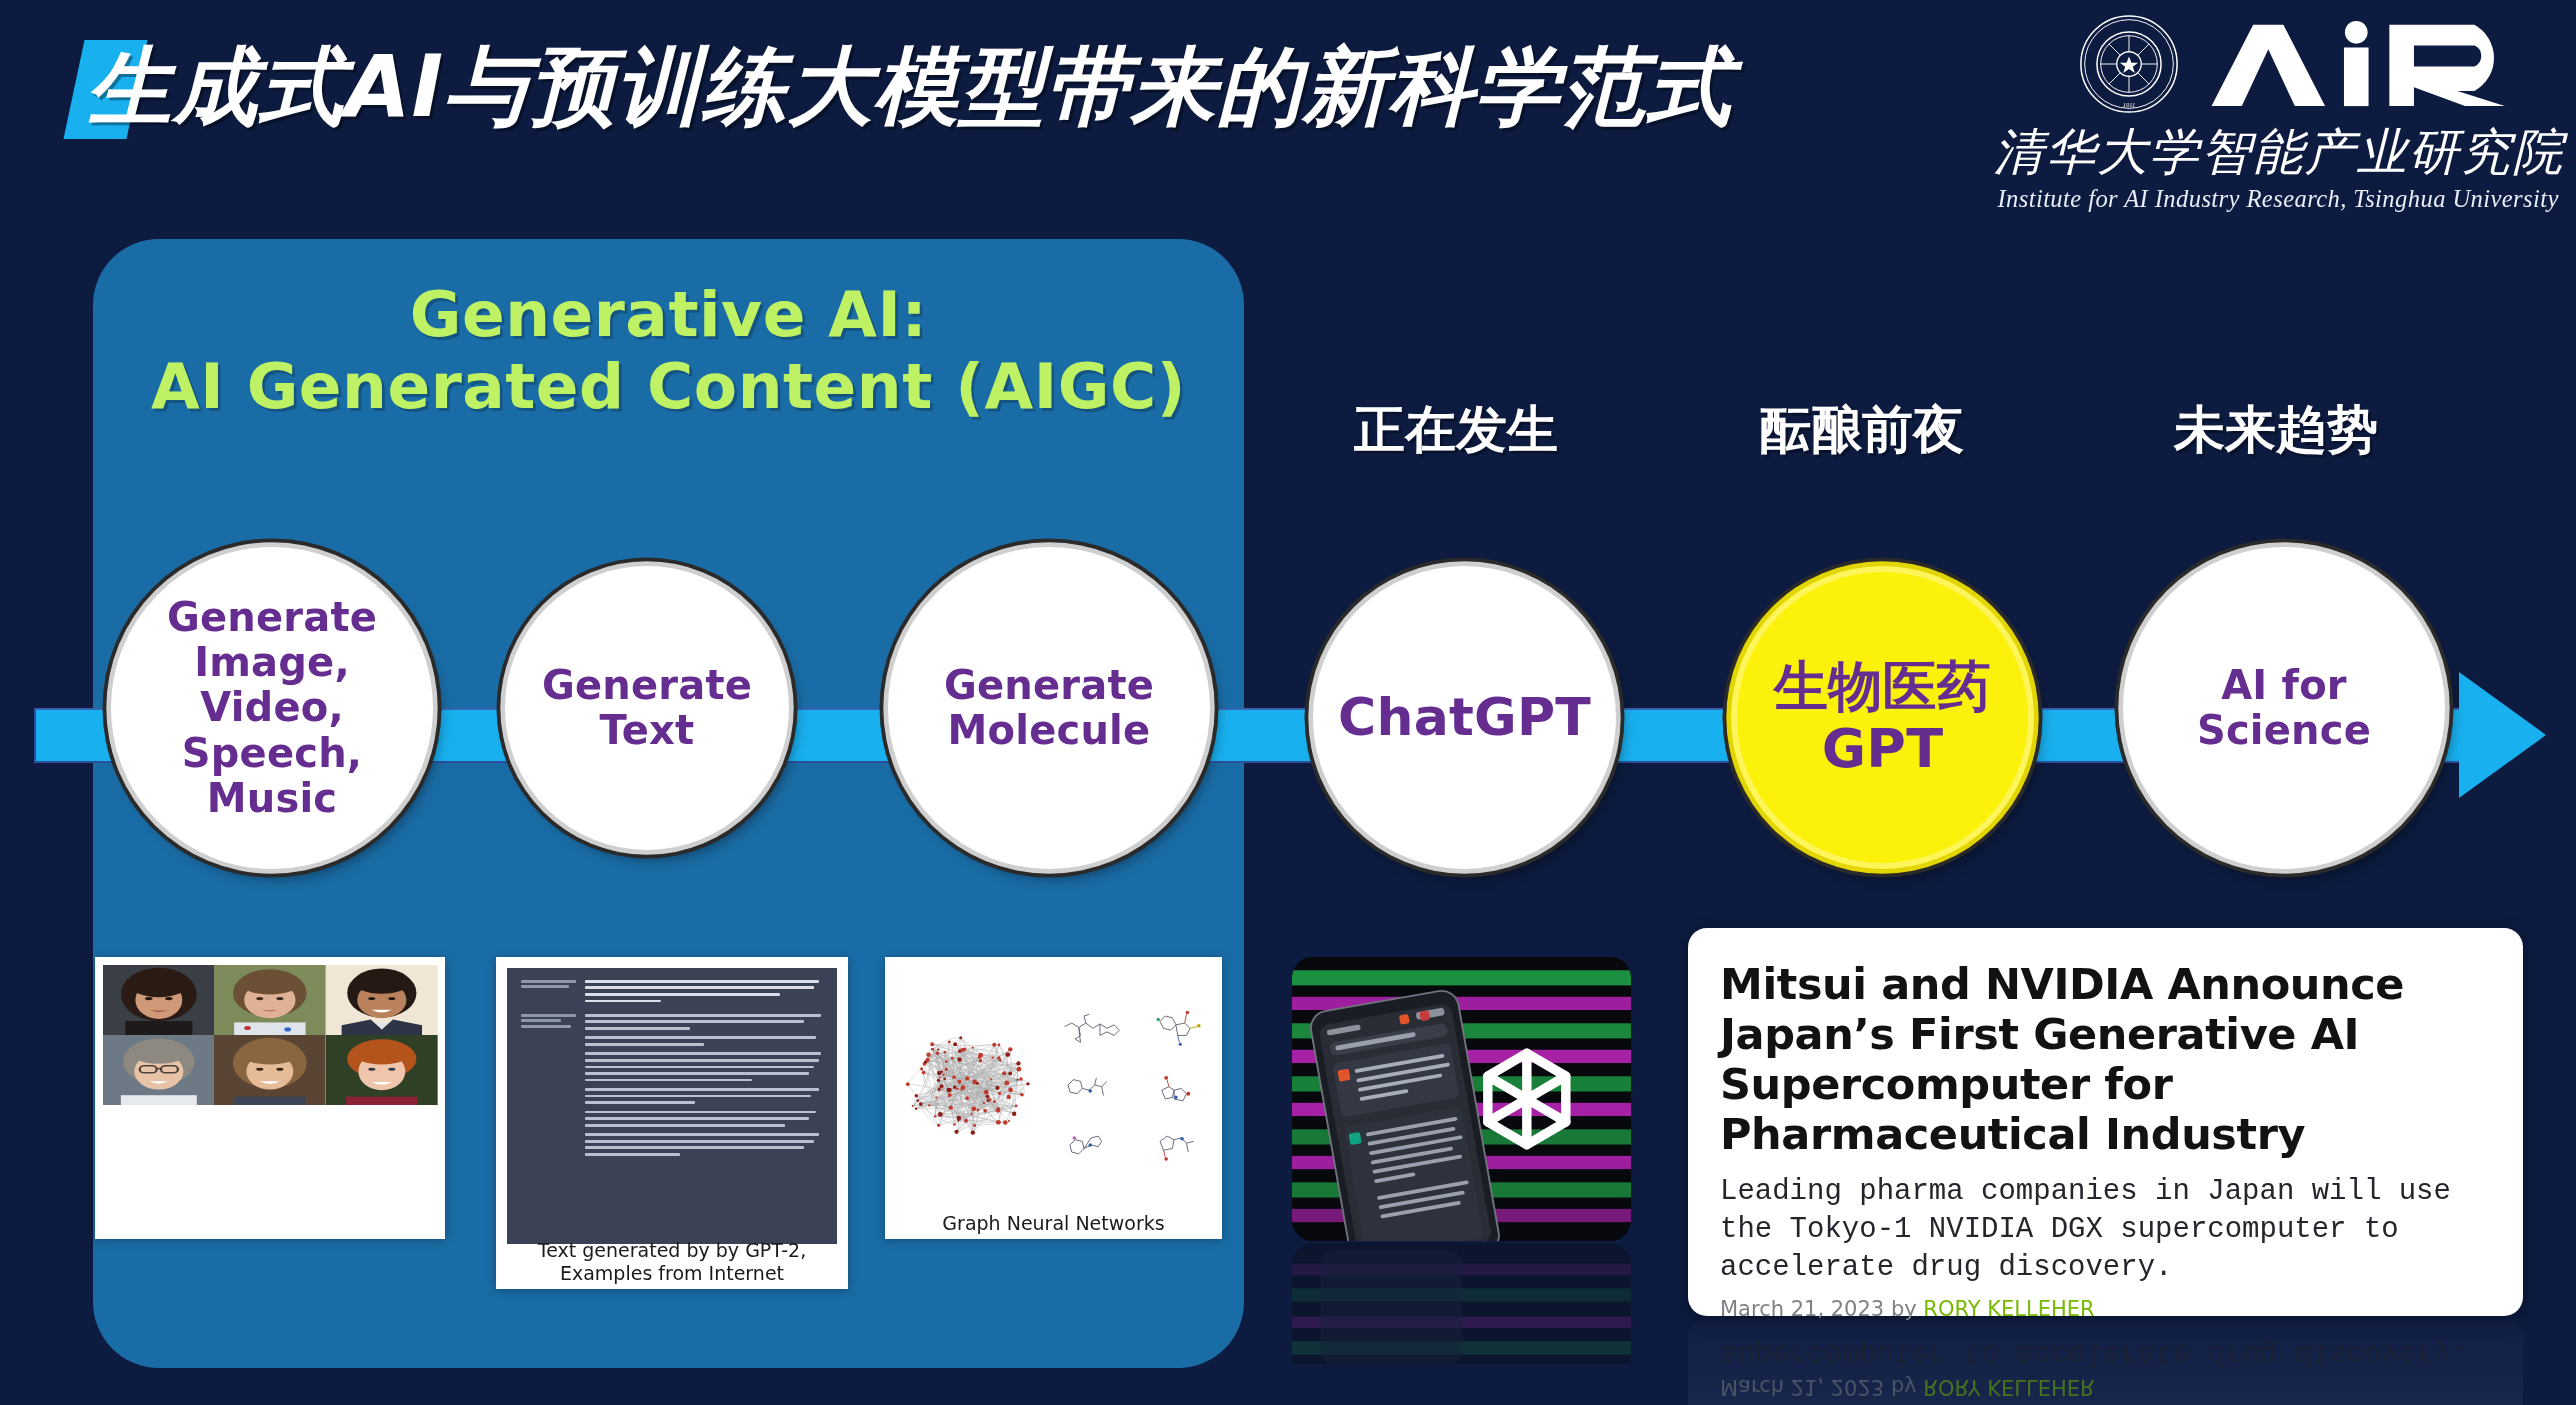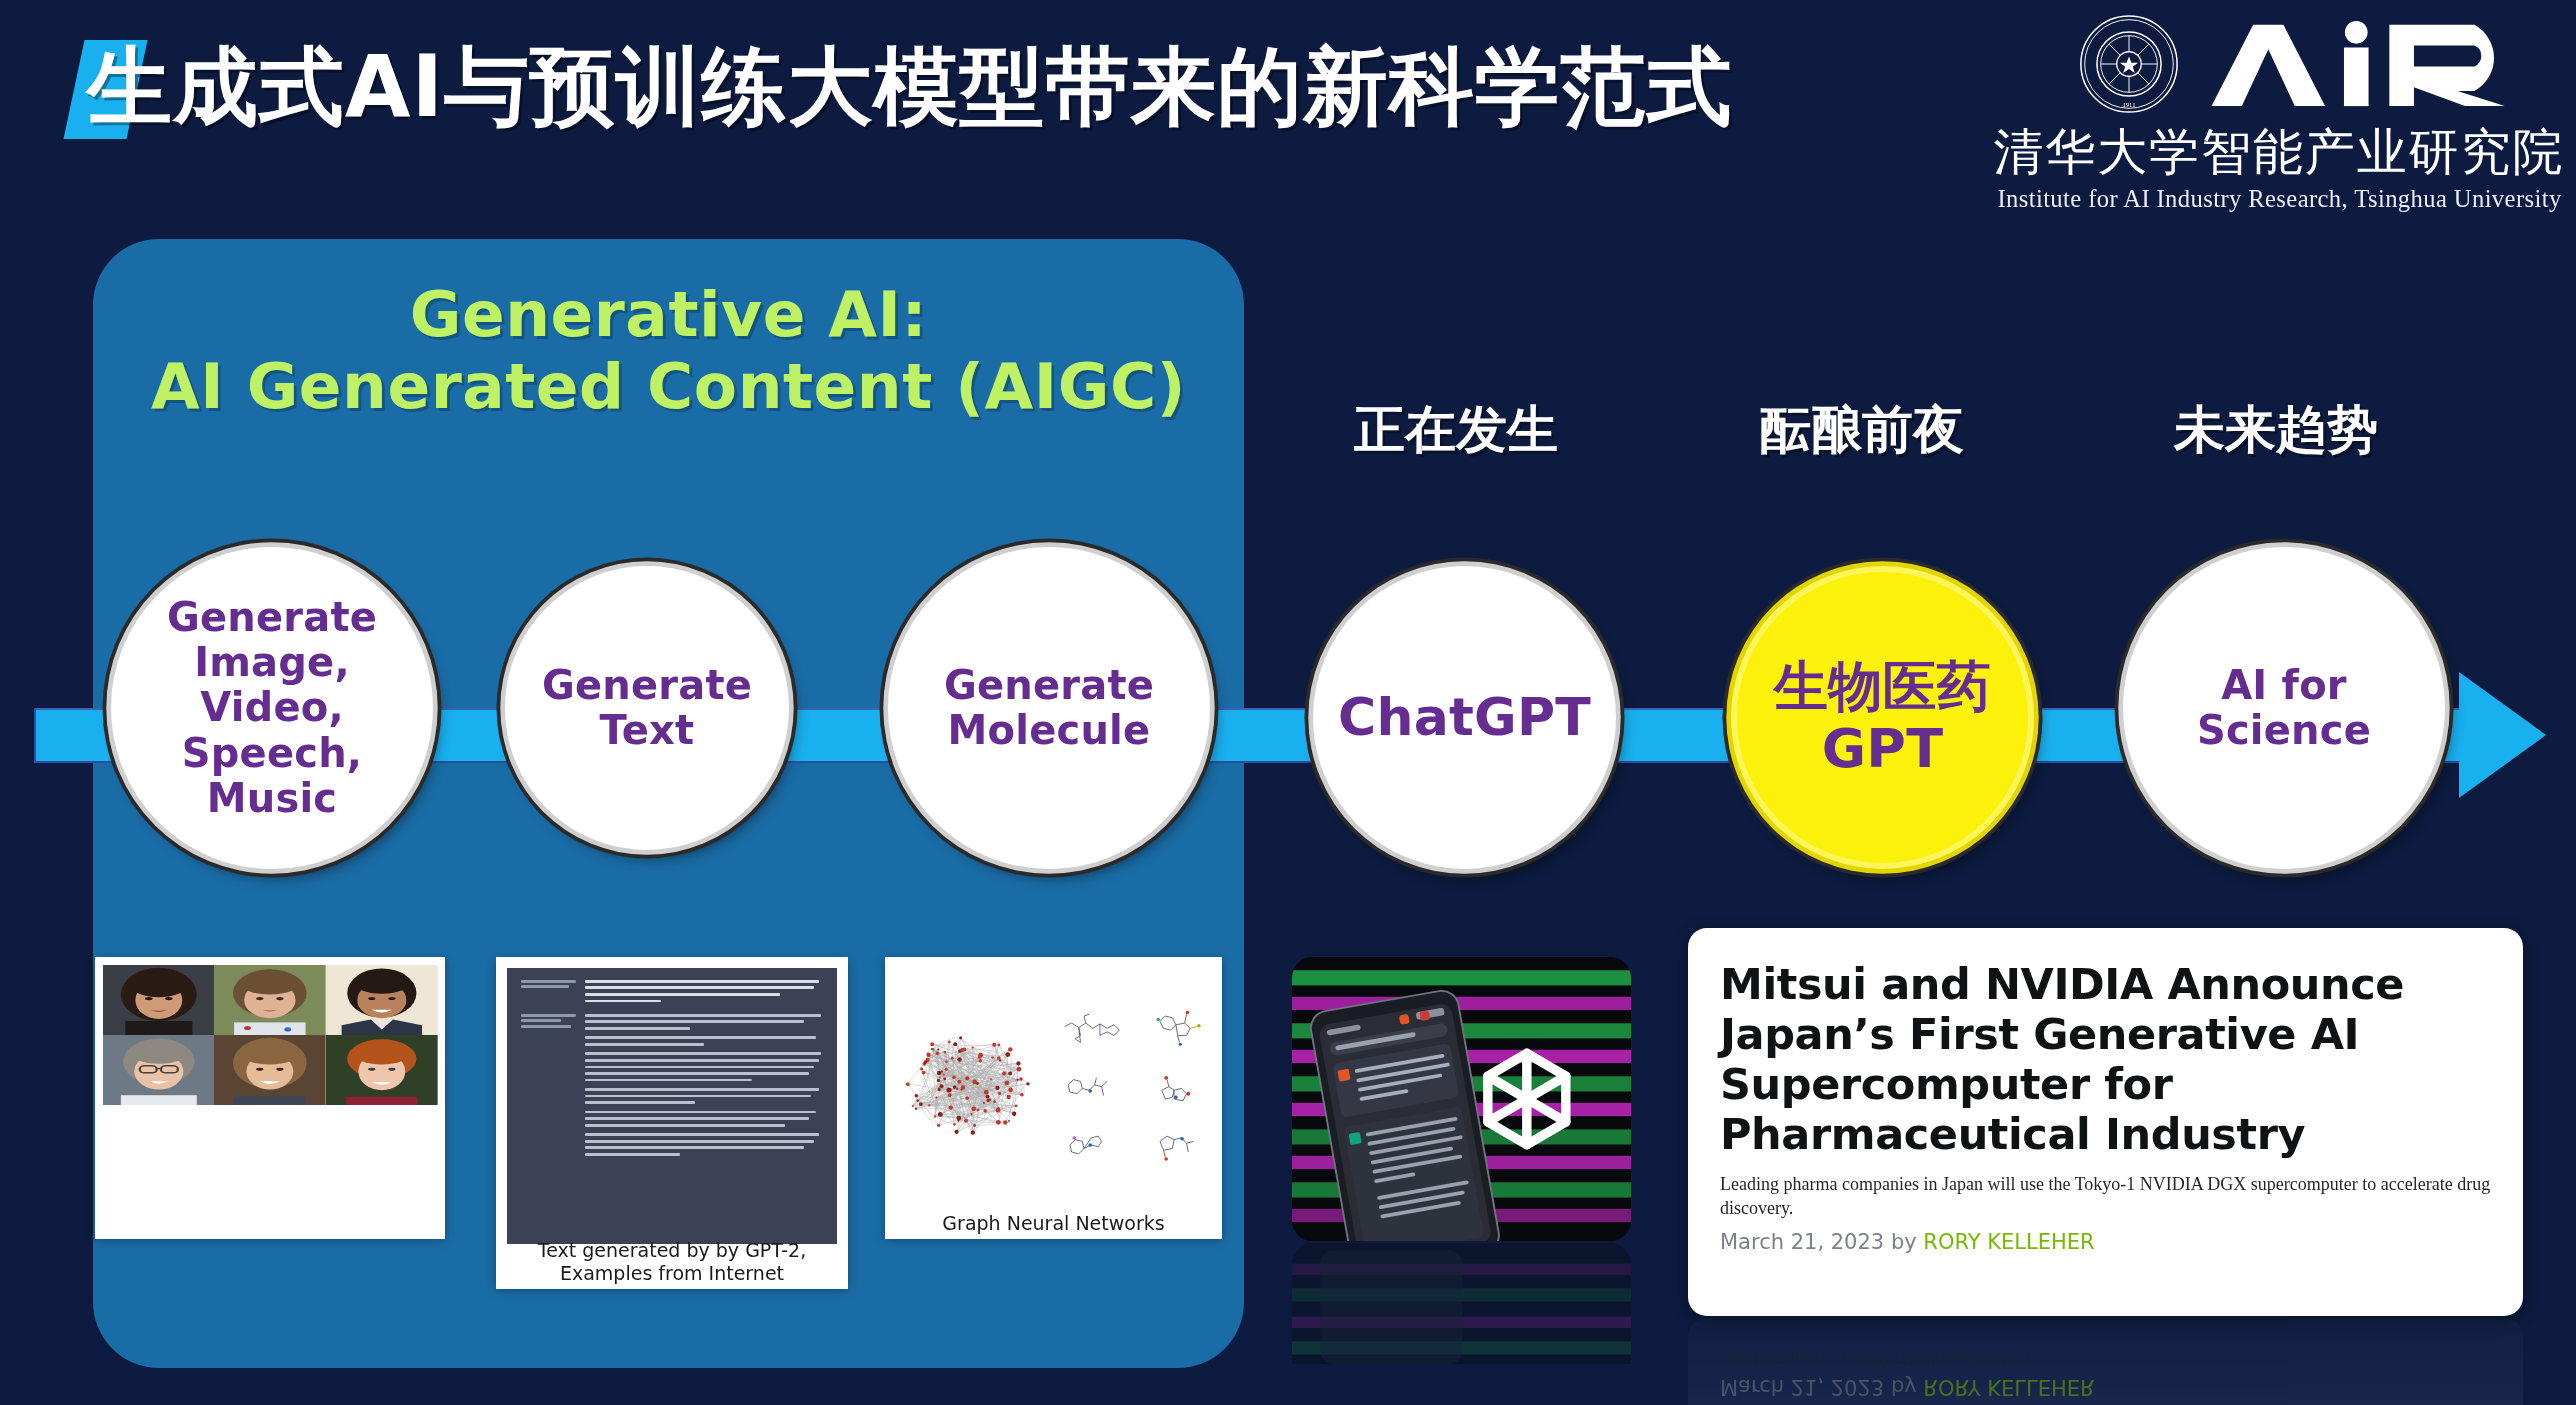--- a/index.html
+++ b/index.html
@@ -5,21 +5,21 @@
   * { margin:0; padding:0; box-sizing:border-box; }
   html,body { width:2576px; height:1405px; overflow:hidden; }
   body{
     background:#0b1738;
     font-family:"Liberation Sans","DejaVu Sans",sans-serif;
     position:relative;
   }
   .slide{ position:absolute; inset:0; background:#0c1b3f; overflow:hidden; }
 
   
-  .header{ position:absolute; left:0; top:0; width:2524px; height:237px; }
+  .header{ position:absolute; left:0; top:0; width:2524px; height:237px;font-style:italic; }
   .title-accent{
     position:absolute; left:74px; top:40px; width:63px; height:99px;
     background:#19b0ef;
     transform:skewX(-12deg);
   }
   .title-text{
     position:absolute; left:87px; top:30px;
     font-size:85px; font-weight:bold; color:#ffffff;
     letter-spacing:0.9px; white-space:nowrap;
     text-shadow:2.8px 2.8px 0 rgba(0,0,0,.35);
@@ -147,22 +147,22 @@
     position:absolute; left:1688px; top:928px; width:835px; height:388px;
     background:#ffffff; border-radius:19px; z-index:6; padding:32px 32px 0 32px;
     box-shadow:0 3.8px 15px rgba(0,0,0,.35);
   }
   .news-title{
     font-size:43px; font-weight:bold; color:#111214; line-height:1.16;
     letter-spacing:-0.4px;
     font-family:"DejaVu Sans","Liberation Sans",sans-serif;
   }
   .news-sub{
-    margin-top:13.3px; font-size:18px; color:#24262b; line-height:1.32;
-    font-family:Liberation Serif, serif;
+    margin-top:13.3px; font-size:29px; color:#24262b; line-height:1.32;
+    font-family:Liberation Mono, monospace;
   }
   .news-meta{ margin-top:9.5px; font-size:21px; color:#7d8186;
     font-family:"DejaVu Sans","Liberation Sans",sans-serif; }
   .news-meta .author{ color:#76b900; }
 
   .news-refl{
     position:absolute; left:1688px; top:1318px; width:835px; height:87px;
     background:linear-gradient(#223055,#16224a); border-radius:0 0 19px 19px;
     overflow:hidden; z-index:2; opacity:.55; transform:scaleY(-1);
     padding:0 32px;

